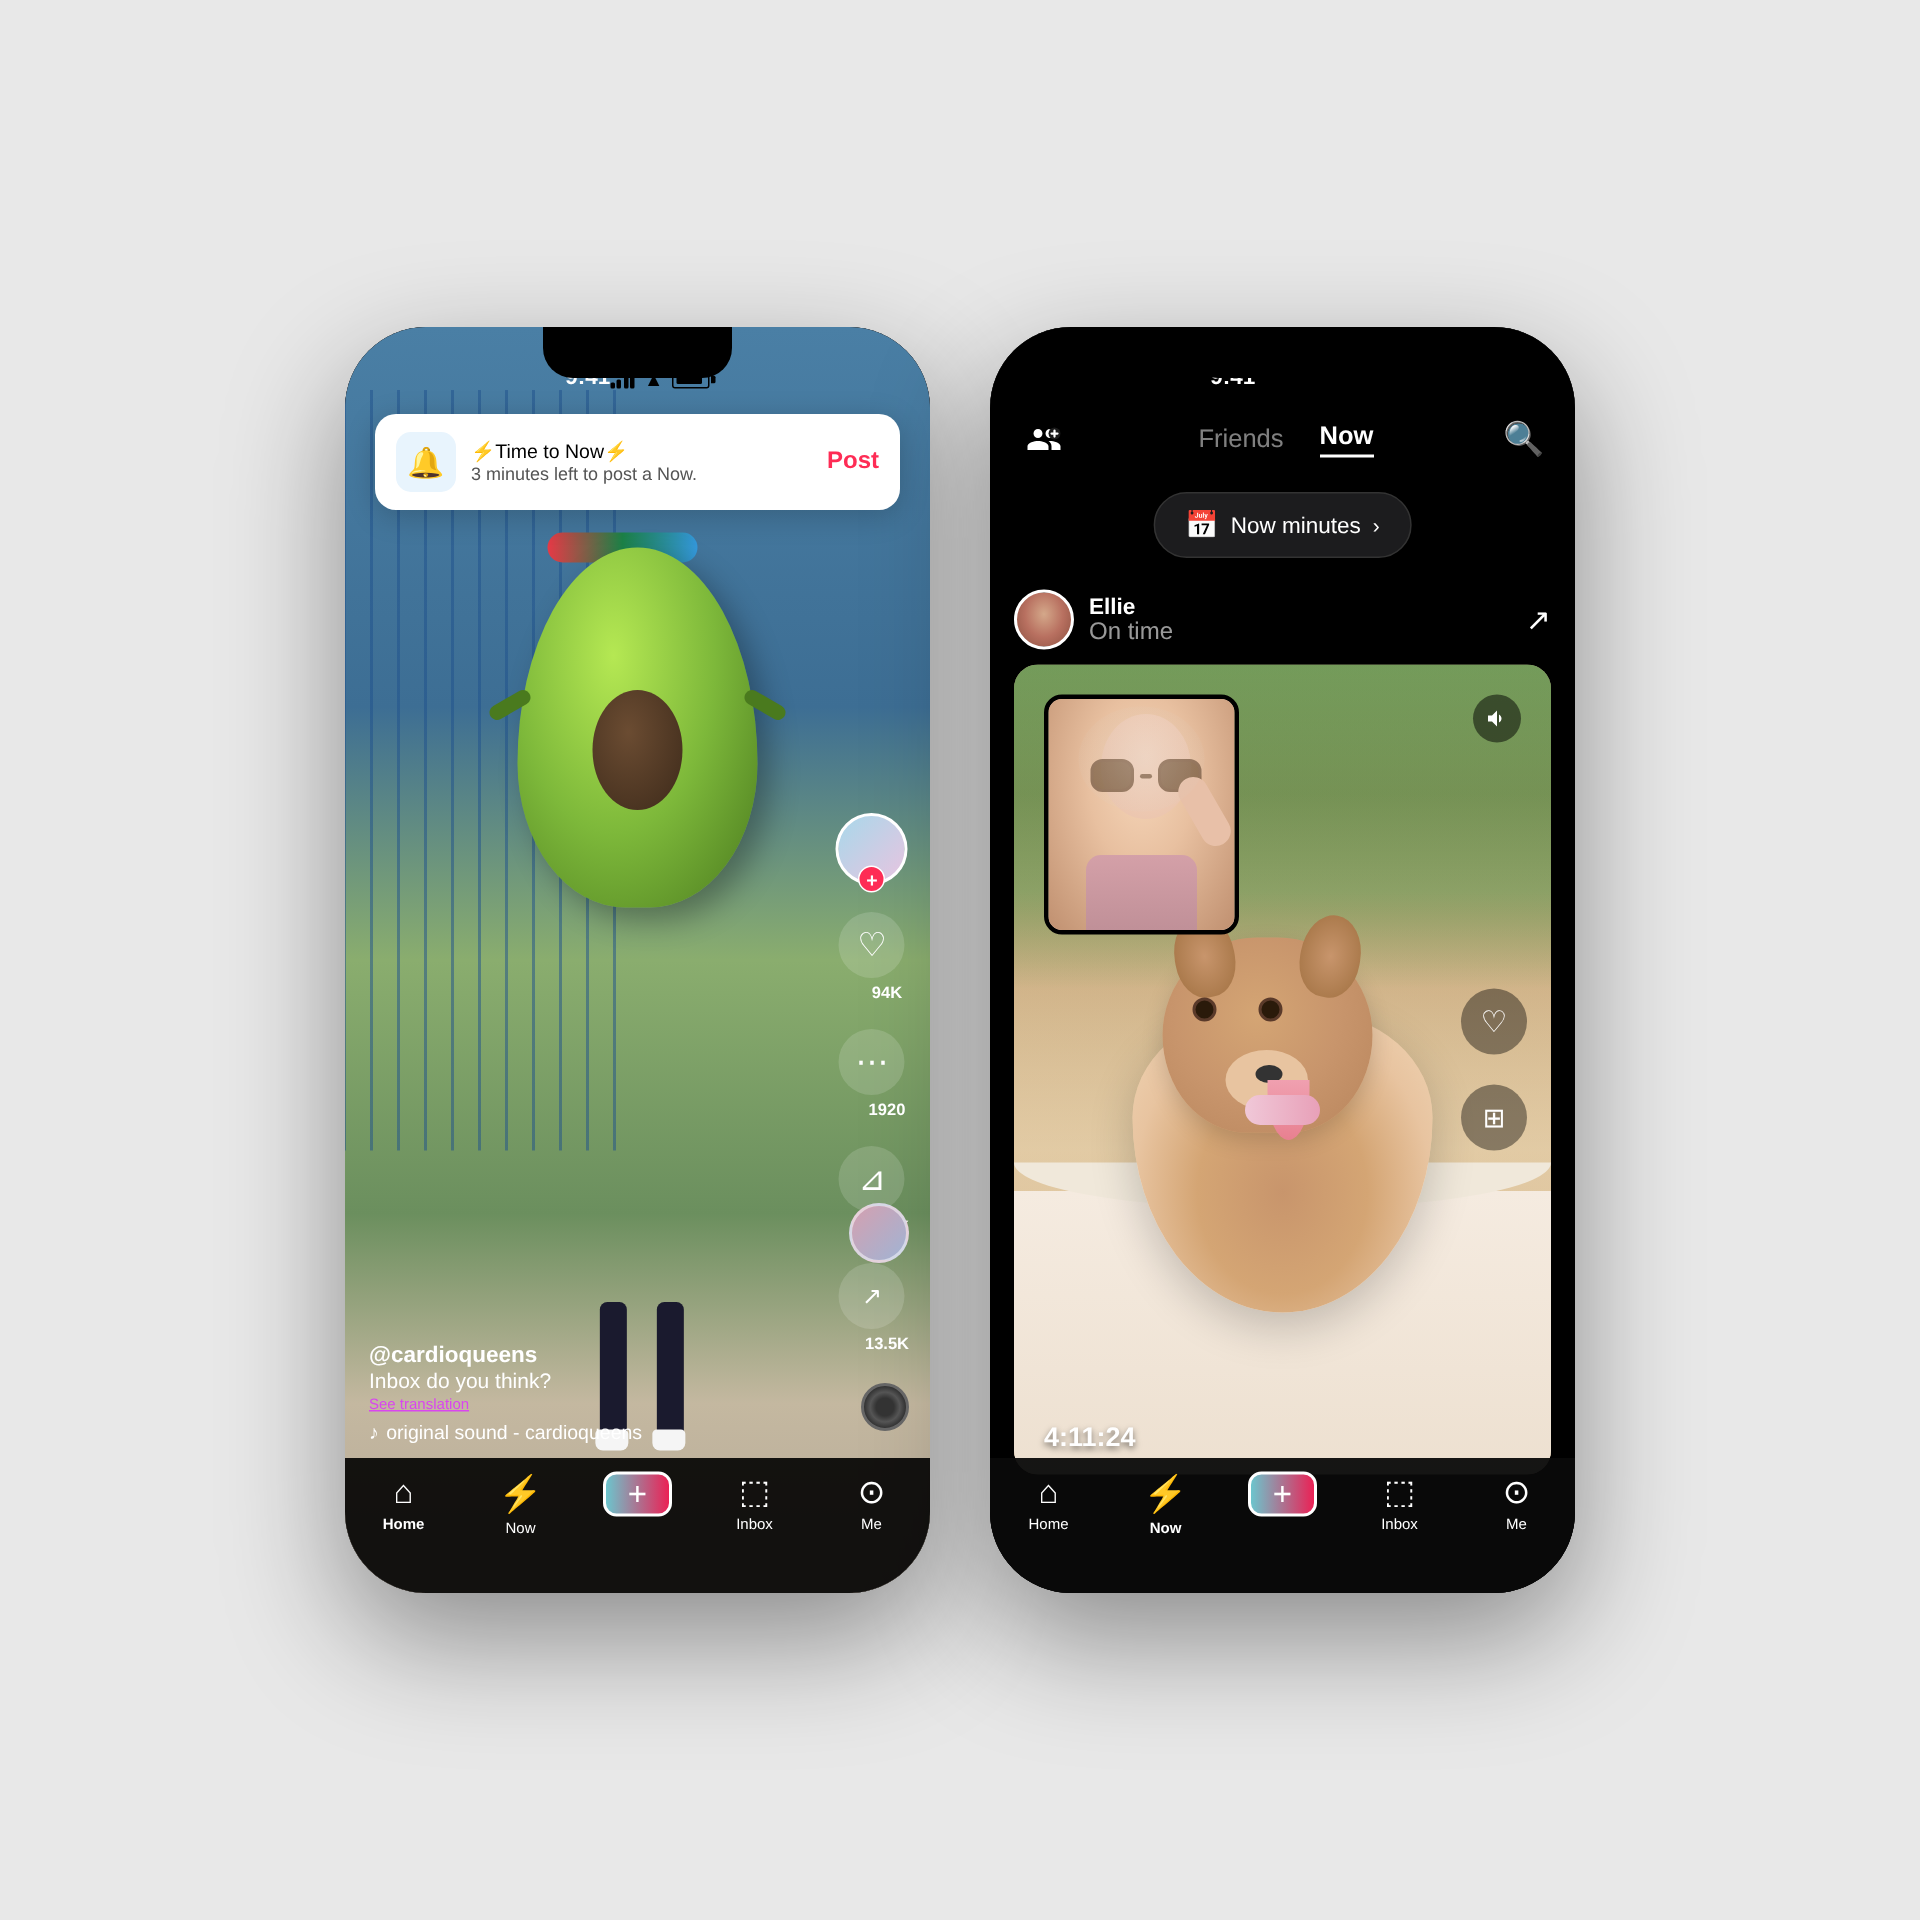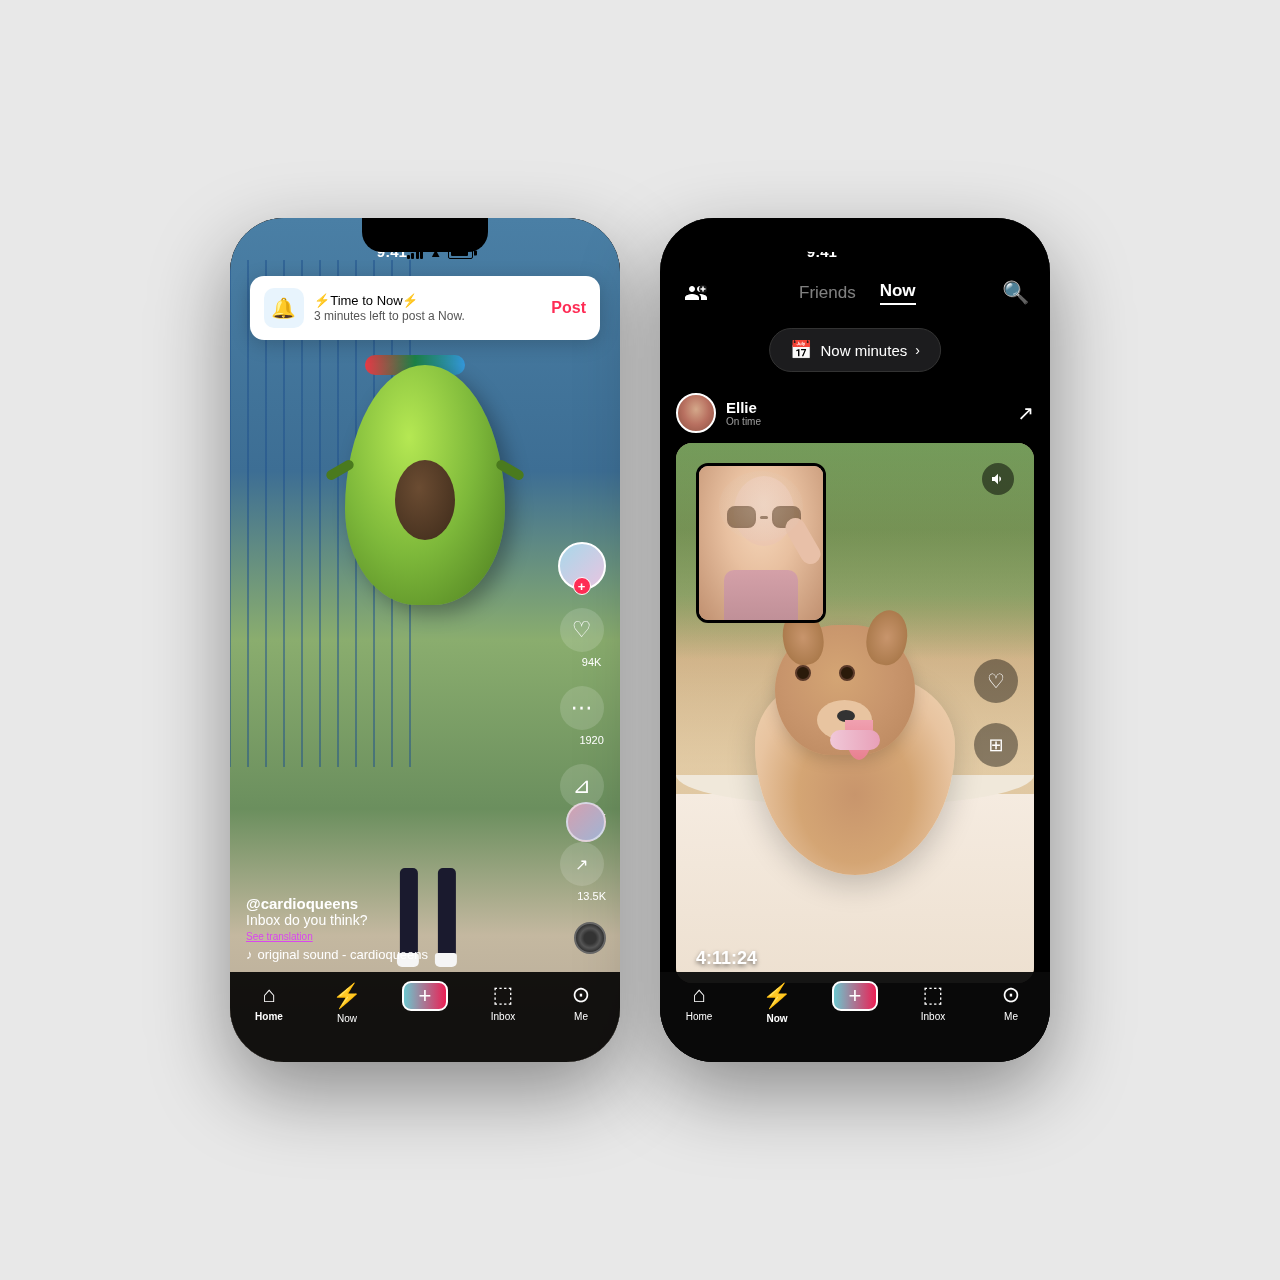--- a/index.html
+++ b/index.html
@@ -250,21 +250,21 @@
       border-radius: 50%;
       display: flex;
       align-items: center;
       justify-content: center;
       font-size: 22px;
       color: #fff;
     }
     .action-label {
       font-size: 11px;
       color: #fff;
-      font-weight: 400;
+      font-weight: 700;
       margin-left: 20px;
     }
     .avatar-action {
       position: relative;
     }
     .avatar-circle {
       width: 48px; height: 48px;
       background: linear-gradient(135deg, #a8d8ea, #e8c4e0);
       border-radius: 50%;
       border: 2px solid #fff;
@@ -460,21 +460,21 @@
     .user-info-text {
       margin-left: 10px;
       flex: 1;
     }
     .user-name {
       font-size: 15px;
       color: #fff;
       font-weight: 700;
     }
     .user-timing {
-      font-size: 10px;
+      font-size: 16px;
       color: rgba(255,255,255,0.6);
     }
     .share-icon {
       font-size: 20px;
       color: #fff;
     }
 
     
     .now-photos {
       position: absolute;

